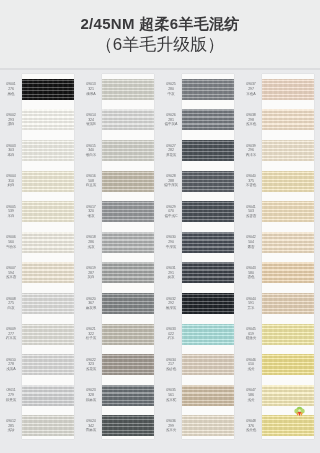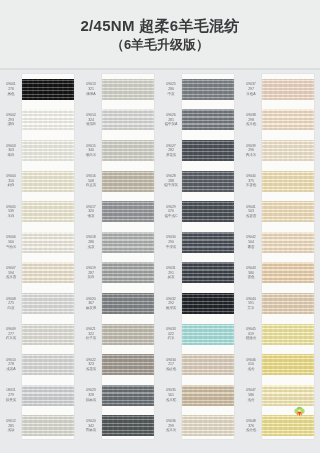--- a/index.html
+++ b/index.html
@@ -23,22 +23,22 @@
   }
   #title-main{
     font-size:15px;
     font-weight:bold;
     color:#3a3a3c;
     letter-spacing:.3px;
     white-space:nowrap;
     line-height:1.15;
   }
   #title-sub{
-    font-size:13px;
-    font-weight:bold;
+    font-size:17px;
+    font-weight:normal;
     color:#3a3a3c;
     margin-top:3px;
     white-space:nowrap;
     line-height:1.15;
   }
   #header-rule{
     height:2px;background:#dcdddf;width:100%;
   }
   
   #card{

